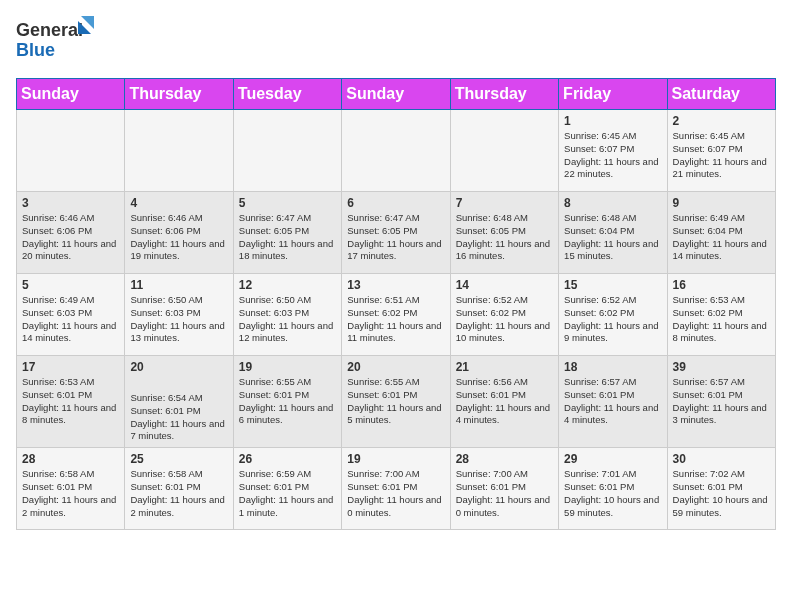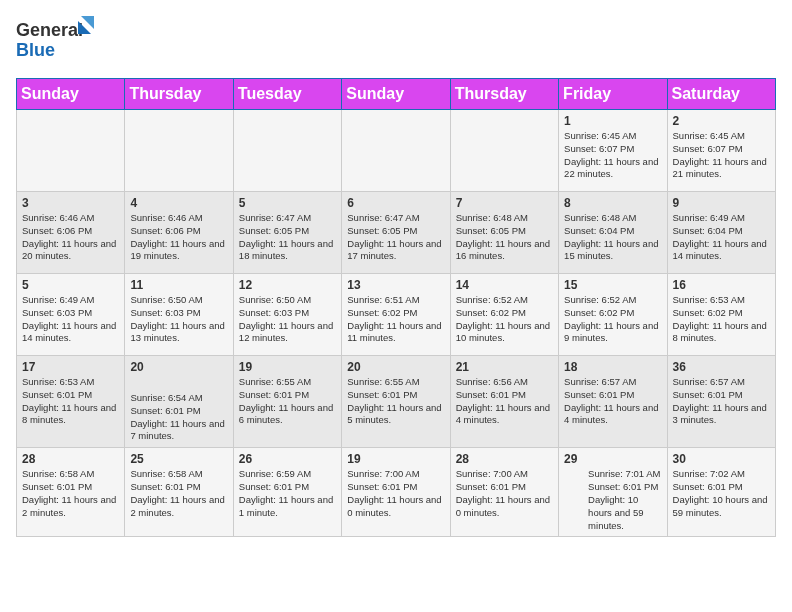--- a/index.html
+++ b/index.html
@@ -245,21 +245,21 @@
 Sunset: 6:01 PM
 Daylight: 11 hours and 4 minutes.</div>
         </td>
         <td>
           <span class="day-num">18</span>
           <div class="day-info" style="white-space: pre-line;">Sunrise: 6:57 AM
 Sunset: 6:01 PM
 Daylight: 11 hours and 4 minutes.</div>
         </td>
         <td>
-          <span class="day-num">36</span>
+          <span class="day-num">39</span>
           <div class="day-info" style="white-space: pre-line;">Sunrise: 6:57 AM
 Sunset: 6:01 PM
 Daylight: 11 hours and 3 minutes.</div>
         </td>
       </tr>
       <tr>
         <td>
           <span class="day-num">28</span>
           <div class="day-info" style="white-space: pre-line;">Sunrise: 6:58 AM
 Sunset: 6:01 PM
@@ -284,21 +284,21 @@
 Daylight: 11 hours and 0 minutes.</div>
         </td>
         <td>
           <span class="day-num">28</span>
           <div class="day-info" style="white-space: pre-line;">Sunrise: 7:00 AM
 Sunset: 6:01 PM
 Daylight: 11 hours and 0 minutes.</div>
         </td>
         <td>
           <span class="day-num">29</span>
-          <div class="day-info" style="white-space: pre-line; margin-left: 24px;">Sunrise: 7:01 AM
+          <div class="day-info" style="white-space: pre-line;">Sunrise: 7:01 AM
 Sunset: 6:01 PM
 Daylight: 10 hours and 59 minutes.</div>
         </td>
         <td>
           <span class="day-num">30</span>
           <div class="day-info" style="white-space: pre-line;">Sunrise: 7:02 AM
 Sunset: 6:01 PM
 Daylight: 10 hours and 59 minutes.</div>
         </td>
       </tr>

